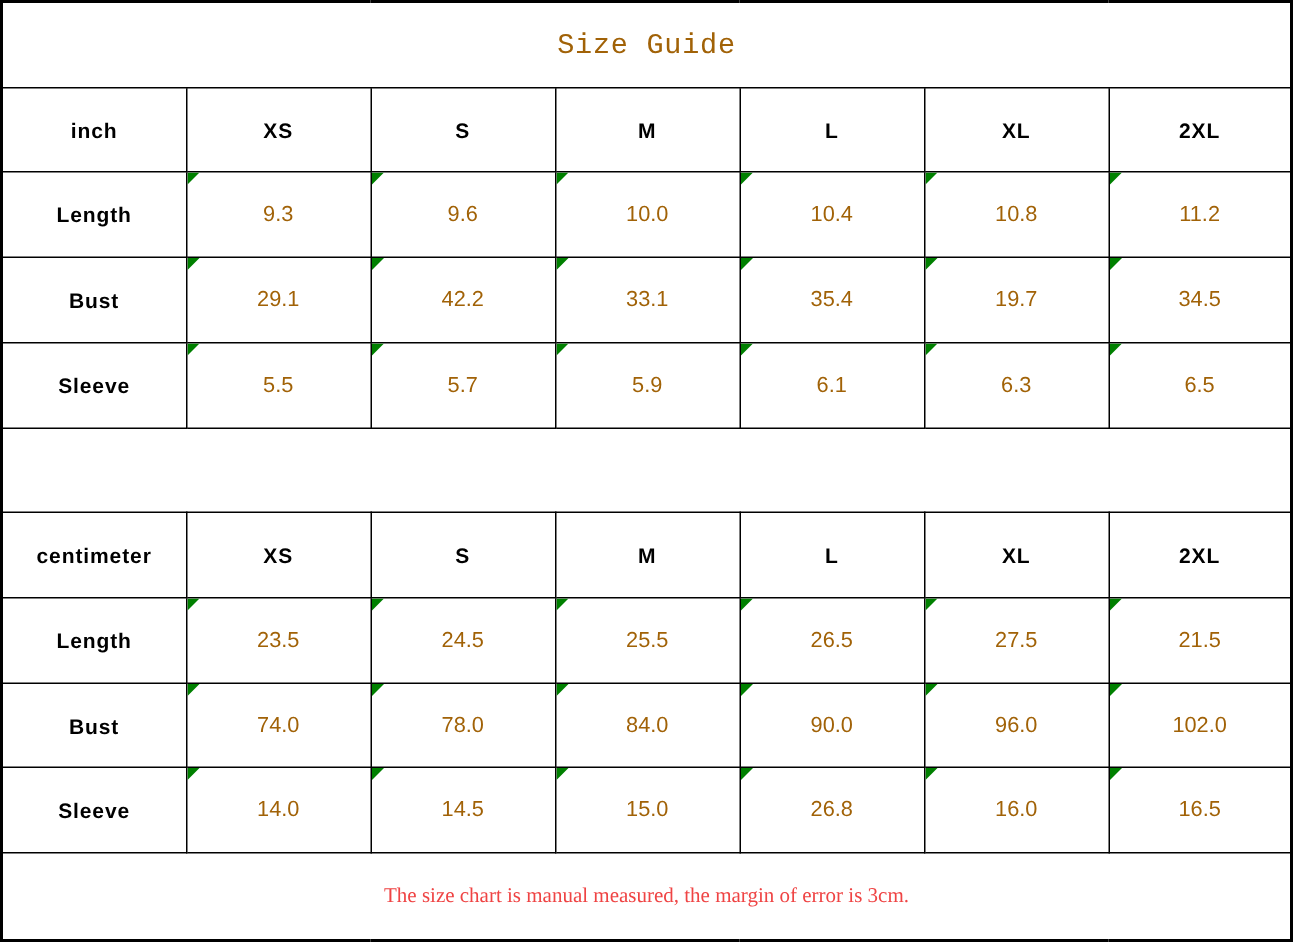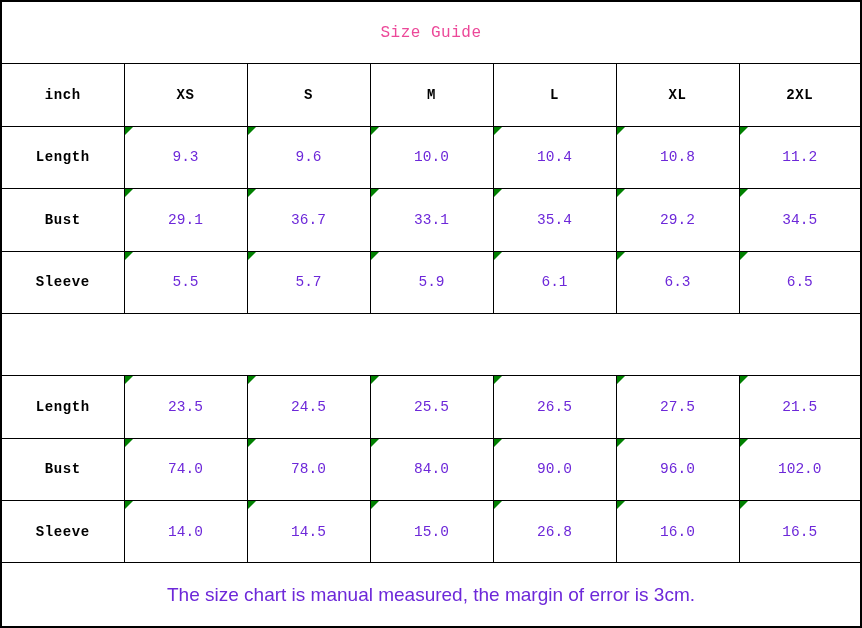--- a/index.html
+++ b/index.html
@@ -11,49 +11,48 @@
   table.size-guide {
     width: 862px; height: 628px;
     border-collapse: collapse; table-layout: fixed;
     border: 2px solid var(--border-col);
     background: #ffffff;
   }
   table.size-guide td {
     border: 1.5px solid var(--border-col);
     padding: 0; text-align: center; vertical-align: middle;
     overflow: hidden;
-    font-family: Liberation Mono, monospace;
   }
   tr.title-row td {
     height: 55px;
     font-family: "Liberation Mono", "DejaVu Sans Mono", monospace;
-    font-size: 16px; color: #ec4899; letter-spacing: 0.5px;
+    font-size: 19px; color: #a16207; letter-spacing: 0.5px;
   }
   tr.grid-row td { height: 55px; }
   td.hdr {
     font-family: "Liberation Sans", "DejaVu Sans", sans-serif;
     font-weight: bold; font-size: 14px; color: #000000;
     letter-spacing: 0.6px;
   }
   td.val {
     position: relative;
     font-family: "Liberation Sans", "DejaVu Sans", sans-serif;
-    font-size: 14.5px; color: #6d28d9;
+    font-size: 14.5px; color: #a16207;
   }
   i.tri {
     position: absolute; top: 0; left: 0; display: block;
     width: 0; height: 0; border-style: solid;
     border-width: 8px 8px 0 0;
     border-color: var(--marker-green) transparent transparent transparent;
   }
   tr.spacer-row td { height: 55px; }
   tr.footer-row td {
     height: 56px;
-    font-family: Liberation Sans, sans-serif;
-    font-size: 19px; color: #6d28d9;
+    font-family: Liberation Serif, serif;
+    font-size: 14px; color: #ef4444;
   }
 </style>
 </head>
 <body>
 
 <div class="sheet">
 <table class="size-guide">
   <colgroup>
     <col style="width:123px">
         <col style="width:123px">
@@ -85,41 +84,50 @@
     <td class="val"><i class="tri"></i><span class="num">9.6</span></td>
     <td class="val"><i class="tri"></i><span class="num">10.0</span></td>
     <td class="val"><i class="tri"></i><span class="num">10.4</span></td>
     <td class="val"><i class="tri"></i><span class="num">10.8</span></td>
     <td class="val"><i class="tri"></i><span class="num">11.2</span></td>
   </tr>
 
   <tr class="grid-row">
     <td class="hdr">Bust</td>
     <td class="val"><i class="tri"></i><span class="num">29.1</span></td>
-    <td class="val"><i class="tri"></i><span class="num">36.7</span></td>
+    <td class="val"><i class="tri"></i><span class="num">42.2</span></td>
     <td class="val"><i class="tri"></i><span class="num">33.1</span></td>
     <td class="val"><i class="tri"></i><span class="num">35.4</span></td>
-    <td class="val"><i class="tri"></i><span class="num">29.2</span></td>
+    <td class="val"><i class="tri"></i><span class="num">19.7</span></td>
     <td class="val"><i class="tri"></i><span class="num">34.5</span></td>
   </tr>
 
   <tr class="grid-row">
     <td class="hdr">Sleeve</td>
     <td class="val"><i class="tri"></i><span class="num">5.5</span></td>
     <td class="val"><i class="tri"></i><span class="num">5.7</span></td>
     <td class="val"><i class="tri"></i><span class="num">5.9</span></td>
     <td class="val"><i class="tri"></i><span class="num">6.1</span></td>
     <td class="val"><i class="tri"></i><span class="num">6.3</span></td>
     <td class="val"><i class="tri"></i><span class="num">6.5</span></td>
   </tr>
 
   <tr class="spacer-row">
     <td colspan="7"></td>
   </tr>
 
+  <tr class="grid-row">
+    <td class="hdr">centimeter</td>
+    <td class="hdr">XS</td>
+    <td class="hdr">S</td>
+    <td class="hdr">M</td>
+    <td class="hdr">L</td>
+    <td class="hdr">XL</td>
+    <td class="hdr">2XL</td>
+  </tr>
 
   <tr class="grid-row">
     <td class="hdr">Length</td>
     <td class="val"><i class="tri"></i><span class="num">23.5</span></td>
     <td class="val"><i class="tri"></i><span class="num">24.5</span></td>
     <td class="val"><i class="tri"></i><span class="num">25.5</span></td>
     <td class="val"><i class="tri"></i><span class="num">26.5</span></td>
     <td class="val"><i class="tri"></i><span class="num">27.5</span></td>
     <td class="val"><i class="tri"></i><span class="num">21.5</span></td>
   </tr>

